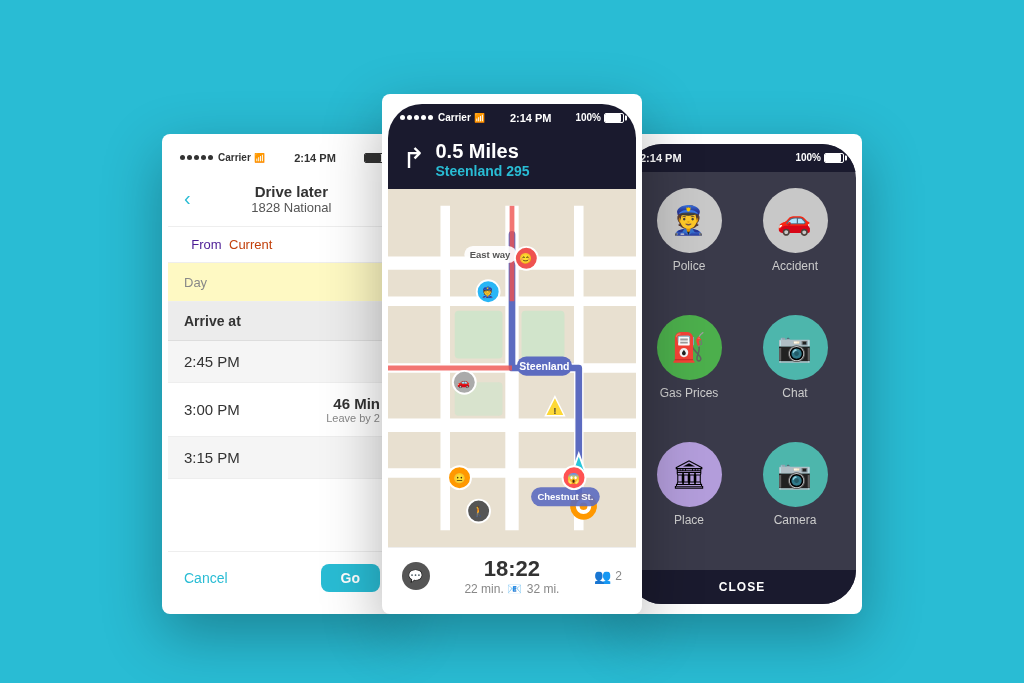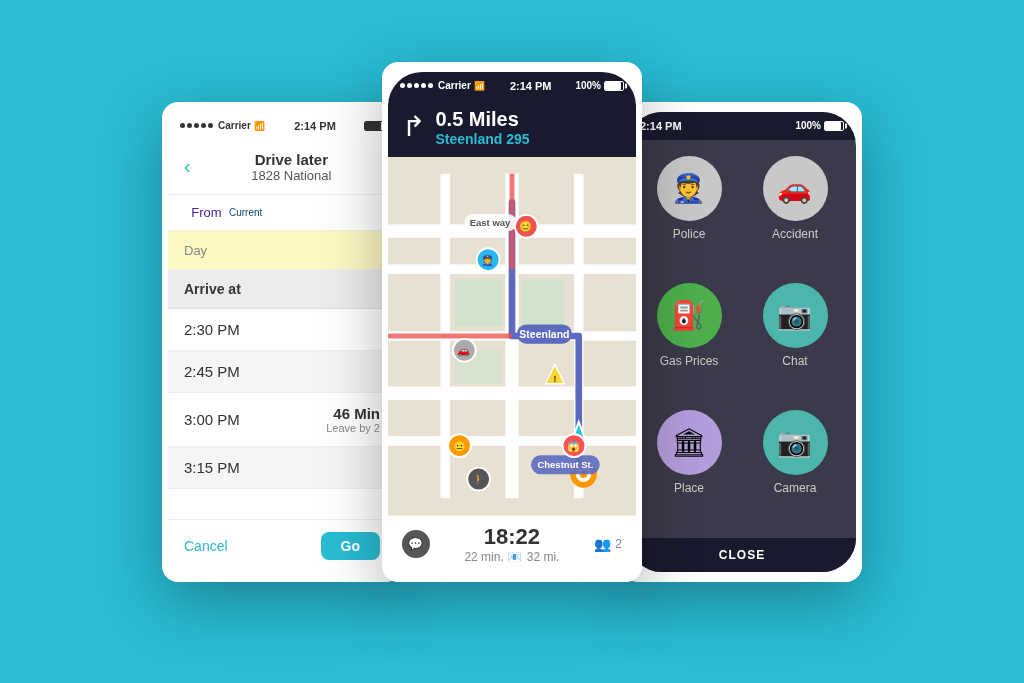--- a/index.html
+++ b/index.html
@@ -21,22 +21,23 @@
       justify-content: center;
       position: relative;
       width: 700px;
       height: 600px;
     }
 
     
     .phone {
       position: absolute;
       background: white;
-      border-radius: 16px;
+      border-radius: 8px;
       box-shadow: 0 20px 60px rgba(0,0,0,0.3);
+      margin-top: 32px;
     }
 
     
     .phone-left {
       width: 240px;
       height: 480px;
       left: 0;
       top: 60px;
       z-index: 1;
     }
@@ -164,22 +165,22 @@
     }
 
     .form-label {
       font-size: 13px;
       color: #4c1d95;
       width: 45px;
       text-align: center;
     }
 
     .form-value {
-      font-size: 10px;
-      color: #0c4a6e;
+      font-size: 13px;
+      color: #c2410c;
     }
 
     .day-row {
       background: #fef9c3;
       padding: 10px 16px;
       border-bottom: 1px solid #eee;
     }
 
     .day-label {
       font-size: 13px;
@@ -478,23 +479,20 @@
 
       <div class="day-row">
         <span class="day-label">Day</span>
       </div>
 
       <div class="arrive-at-row">
         <span class="arrive-at-label">Arrive at</span>
       </div>
 
       <div class="time-rows-container">
-        <div class="time-row">
-          <span class="time-label">2:30 PM</span>
-        </div>
         <div class="time-row time-row-alt">
           <span class="time-label">2:45 PM</span>
         </div>
         <div class="time-row">
           <span class="time-label">3:00 PM</span>
           <div class="time-info">
             <div class="time-duration">46 Min</div>
             <div class="time-leave">Leave by 2</div>
           </div>
         </div>

